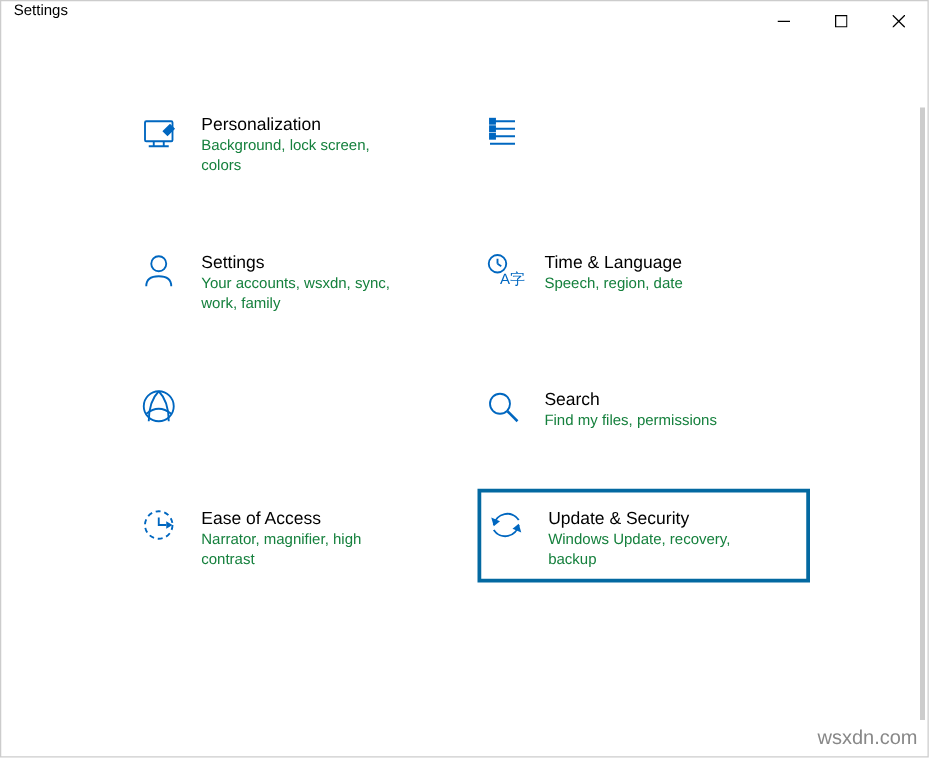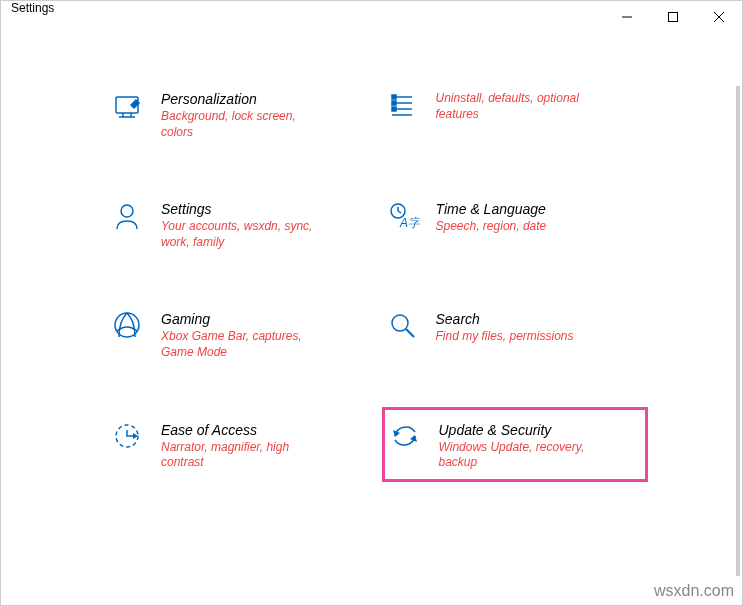--- a/index.html
+++ b/index.html
@@ -44,21 +44,20 @@
       stroke: #000;
       fill: none;
     }
     .content {
       padding: 55px 100px 0 112px;
       display: grid;
       grid-template-columns: 1fr 1fr;
       column-gap: 20px;
       row-gap: 55px;
       position: relative;
-      font-style: italic;
     }
     .category {
       display: flex;
       align-items: flex-start;
       cursor: pointer;
       padding: 3px 0;
     }
     .category-icon {
       width: 48px;
       flex-shrink: 0;
@@ -74,41 +73,41 @@
     .category-text {
       padding-top: 0;
     }
     .category-title {
       font-size: 14px;
       color: #000;
       margin-bottom: 2px;
     }
     .category-desc {
       font-size: 12px;
-      color: #ef4444;
+      color: #15803d;
       line-height: 1.3;
       max-width: 170px;
     }
     .scrollbar {
       position: absolute;
       right: 2px;
       top: 85px;
       width: 4px;
       height: 490px;
       background: #ccc;
     }
     .watermark {
       position: absolute;
       bottom: 5px;
       right: 8px;
       font-size: 16px;
       color: #888;
     }
     .highlight-wrapper {
-      border: 3px solid #ec4899;
+      border: 3px solid #0369a1;
       padding: 12px 6px 8px 6px;
       margin: -12px -6px -8px -6px;
     }
   </style>
 </head>
 <body>
 
 <div class="titlebar">
   <div class="titlebar-title">Settings</div>
   <div class="titlebar-controls">
@@ -155,21 +154,20 @@
         <line x1="4" y1="6" x2="24" y2="6"></line>
         <line x1="4" y1="12" x2="24" y2="12"></line>
         <line x1="4" y1="18" x2="24" y2="18"></line>
         <line x1="4" y1="24" x2="24" y2="24"></line>
         <rect x="4" y="4" width="4" height="4" fill="#0067c0"></rect>
         <rect x="4" y="10" width="4" height="4" fill="#0067c0"></rect>
         <rect x="4" y="16" width="4" height="4" fill="#0067c0"></rect>
       </svg>
     </div>
     <div class="category-text">
-      <div class="category-desc">Uninstall, defaults, optional features</div>
     </div>
   </div>
 
   <div class="category">
     <div class="category-icon">
       <svg width="32" height="32" viewBox="0 0 32 32">
         <circle cx="14" cy="10" r="6"></circle>
         <path d="M4 28 Q4 20 14 20 Q24 20 24 28"></path>
       </svg>
     </div>
@@ -195,24 +193,20 @@
   </div>
 
   <div class="category">
     <div class="category-icon">
       <svg width="32" height="32" viewBox="0 0 32 32">
         <circle cx="14" cy="14" r="12"></circle>
         <path d="M14 2 Q6 10 6 26"></path>
         <path d="M14 2 Q22 10 22 26"></path>
         <path d="M4 20 Q14 12 24 20"></path>
       </svg>
-    </div>
-    <div class="category-text">
-      <div class="category-title">Gaming</div>
-      <div class="category-desc">Xbox Game Bar, captures, Game Mode</div>
     </div>
   </div>
 
   <div class="category">
     <div class="category-icon">
       <svg width="32" height="32" viewBox="0 0 32 32">
         <circle cx="12" cy="12" r="8"></circle>
         <line x1="18" y1="18" x2="26" y2="26" stroke-width="2"></line>
       </svg>
     </div>

